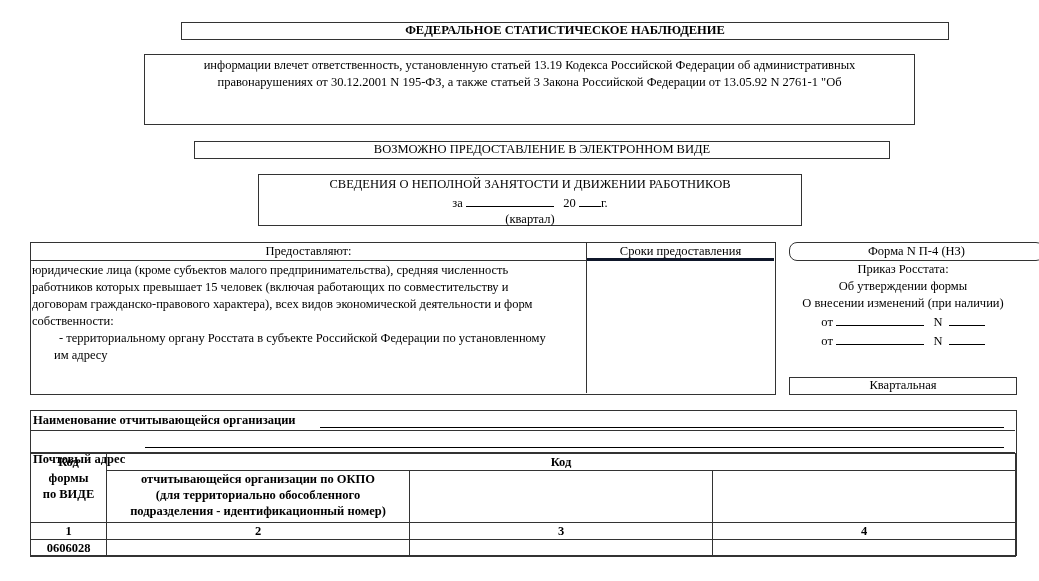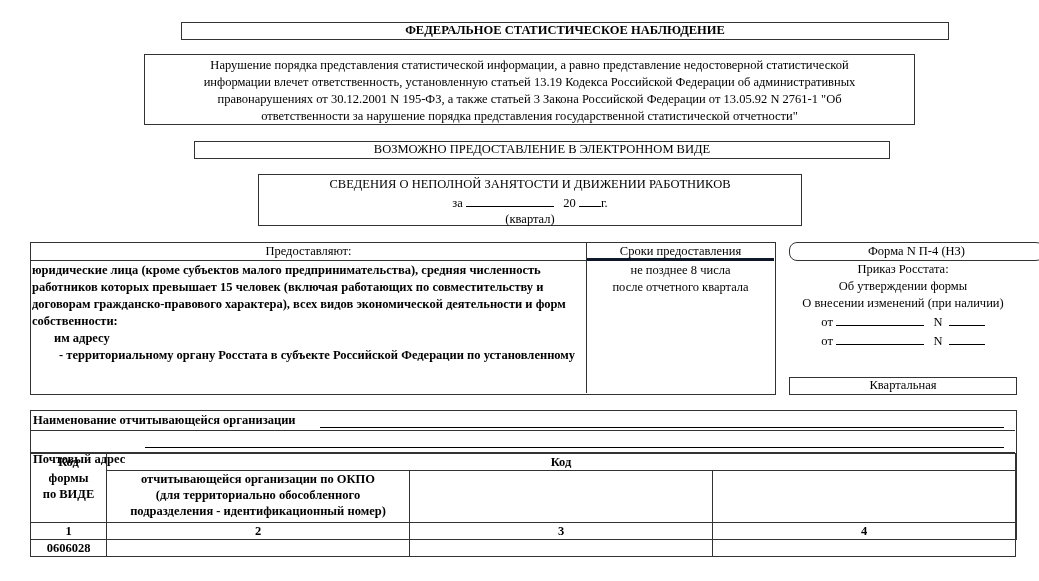--- a/index.html
+++ b/index.html
@@ -12,54 +12,48 @@
   .blank { display:inline-block; border-bottom:1px solid #000; height:13px; vertical-align:baseline; }
   table { border-collapse:collapse; }
   .grid td { border:1px solid #333; padding:0; text-align:center; line-height:16px; }
 </style>
 </head>
 <body>
 
 <div class="abs box center" style="left:181px;top:22px;width:768px;height:18px;font-weight:bold;line-height:15px;">ФЕДЕРАЛЬНОЕ СТАТИСТИЧЕСКОЕ НАБЛЮДЕНИЕ</div>
 
 <div class="abs box center" style="left:144px;top:54px;width:771px;height:71px;padding-top:2px;">
-  <div class="line">Нарушение порядка представления статистической информации, а равно представление недостоверной статистической</div>
   <div class="line">информации влечет ответственность, установленную статьей 13.19 Кодекса Российской Федерации об административных</div>
   <div class="line">правонарушениях от 30.12.2001 N 195-ФЗ, а также статьей 3 Закона Российской Федерации от 13.05.92 N 2761-1 "Об</div>
-  <div class="line">ответственности за нарушение порядка представления государственной статистической отчетности"</div>
 </div>
 
 <div class="abs box center" style="left:194px;top:141px;width:696px;height:18px;line-height:15px;">ВОЗМОЖНО ПРЕДОСТАВЛЕНИЕ В ЭЛЕКТРОННОМ ВИДЕ</div>
 
 <div class="abs box center" style="left:258px;top:174px;width:544px;height:52px;padding-top:1px;">
   <div class="line">СВЕДЕНИЯ О НЕПОЛНОЙ ЗАНЯТОСТИ И ДВИЖЕНИИ РАБОТНИКОВ</div>
   <div class="line">
     <span>за</span>
     <span class="blank" style="width:88px;"></span>
     &nbsp;&nbsp;<span>20</span>
     <span class="blank" style="width:22px;"></span><span>г.</span>
   </div>
   <div style="line-height:14px;">(квартал)</div>
 </div>
 
 <div class="abs" style="left:30px;top:242px;width:746px;height:153px;border:1.5px solid #333;">
   <div class="abs center" style="left:0;top:0;width:556px;height:18px;border-bottom:1px solid #333;border-right:1px solid #333;line-height:17px;">Предоставляют:</div>
-  <div class="abs" style="left:0;top:18px;width:556px;height:132px;border-right:1px solid #333;padding:1px 0 0 1px;font-weight:bold;">
+  <div class="abs" style="left:0;top:18px;width:556px;height:132px;border-right:1px solid #333;padding:1px 0 0 1px;">
     <div class="line">юридические лица (кроме субъектов малого предпринимательства), средняя численность</div>
     <div class="line">работников которых превышает 15 человек (включая работающих по совместительству и</div>
     <div class="line">договорам гражданско-правового характера), всех видов экономической деятельности и форм</div>
     <div class="line">собственности:</div>
+    <div class="line" style="padding-left:27px;">- территориальному органу Росстата в субъекте Российской Федерации по установленному</div>
     <div class="line" style="padding-left:22px;">им адресу</div>
-    <div class="line" style="padding-left:27px;">- территориальному органу Росстата в субъекте Российской Федерации по установленному</div>
   </div>
   <div class="abs center" style="left:556px;top:0;width:187px;height:18px;border-bottom:3px solid #0f172a;line-height:17px;">Сроки предоставления</div>
-  <div class="abs center" style="left:556px;top:18px;width:187px;height:132px;padding-top:1px;">
-    <div class="line">не позднее 8 числа</div>
-    <div class="line">после отчетного квартала</div>
-  </div>
 </div>
 
 <div class="abs box center" style="left:789px;top:242px;width:255px;height:19px;font-weight:normal;line-height:16px;border-radius:8px;">Форма N П-4 (НЗ)</div>
 <div class="abs center" style="left:789px;top:261px;width:228px;">
   <div class="line">Приказ Росстата:</div>
   <div class="line">Об утверждении формы</div>
   <div class="line">О внесении изменений (при наличии)</div>
   <div class="line">
     <span>от</span>
     <span class="blank" style="width:88px;"></span>
@@ -68,21 +62,21 @@
   </div>
   <div class="line">
     <span>от</span>
     <span class="blank" style="width:88px;"></span>
     &nbsp;&nbsp;<span>N</span>&nbsp;
     <span class="blank" style="width:36px;"></span>
   </div>
 </div>
 <div class="abs box center" style="left:789px;top:377px;width:228px;height:18px;line-height:15px;">Квартальная</div>
 
-<div class="abs" style="left:30px;top:410px;width:987px;height:130px;border:1.5px solid #333;">
+<div class="abs" style="left:30px;top:410px;width:987px;height:146px;border:1.5px solid #333;">
   <div class="abs" style="left:0;top:0;width:984px;height:20px;border-bottom:1px solid #333;">
     <span class="abs" style="left:2px;top:2px;font-weight:bold;">Наименование отчитывающейся организации</span>
     <span class="abs" style="left:289px;top:2px;width:684px;height:15px;border-bottom:1px solid #000;"></span>
   </div>
   <div class="abs" style="left:0;top:20px;width:984px;height:22px;border-bottom:1px solid #333;">
     <span class="abs" style="left:2px;top:21px;font-weight:bold;">Почтовый адрес</span>
     <span class="abs" style="left:114px;top:2px;width:859px;height:15px;border-bottom:1px solid #000;"></span>
   </div>
   <table class="grid abs" style="left:-1px;top:42px;width:986px;font-weight:bold;">
     <tbody>

